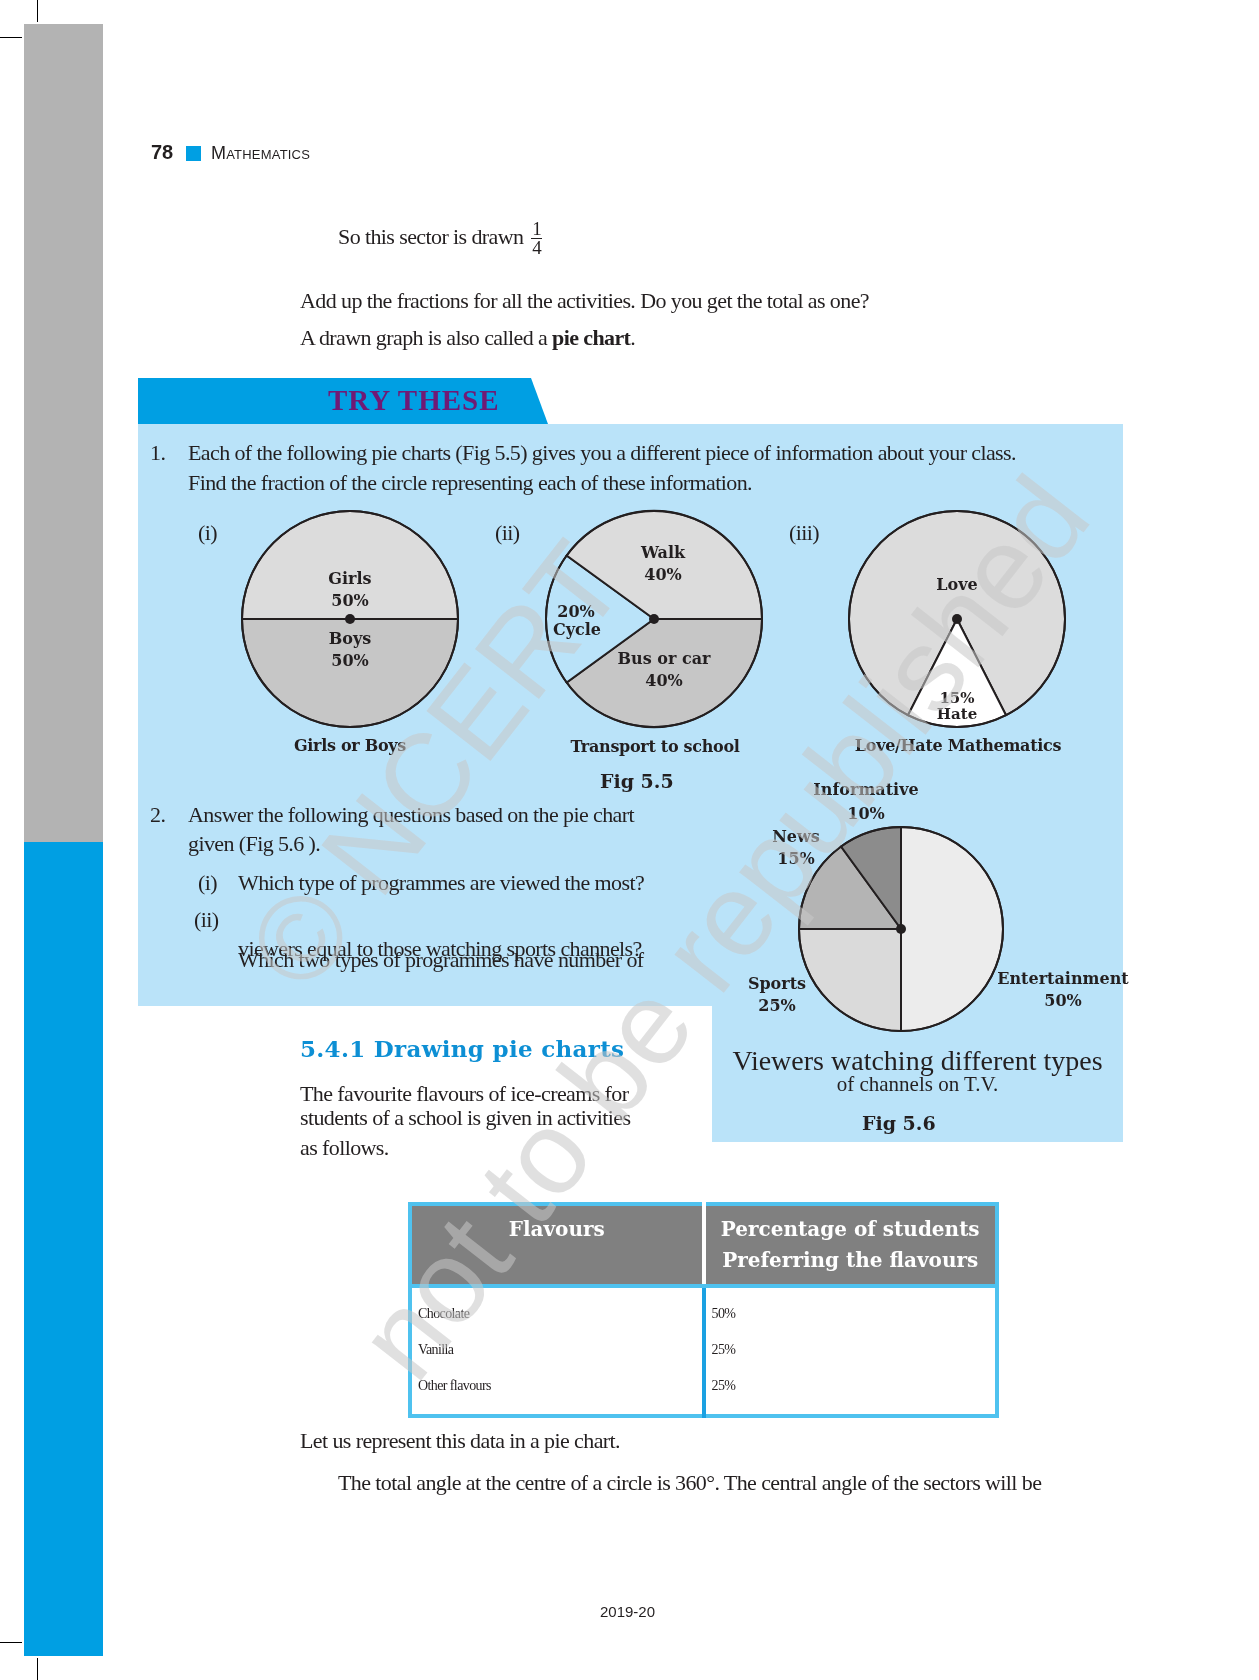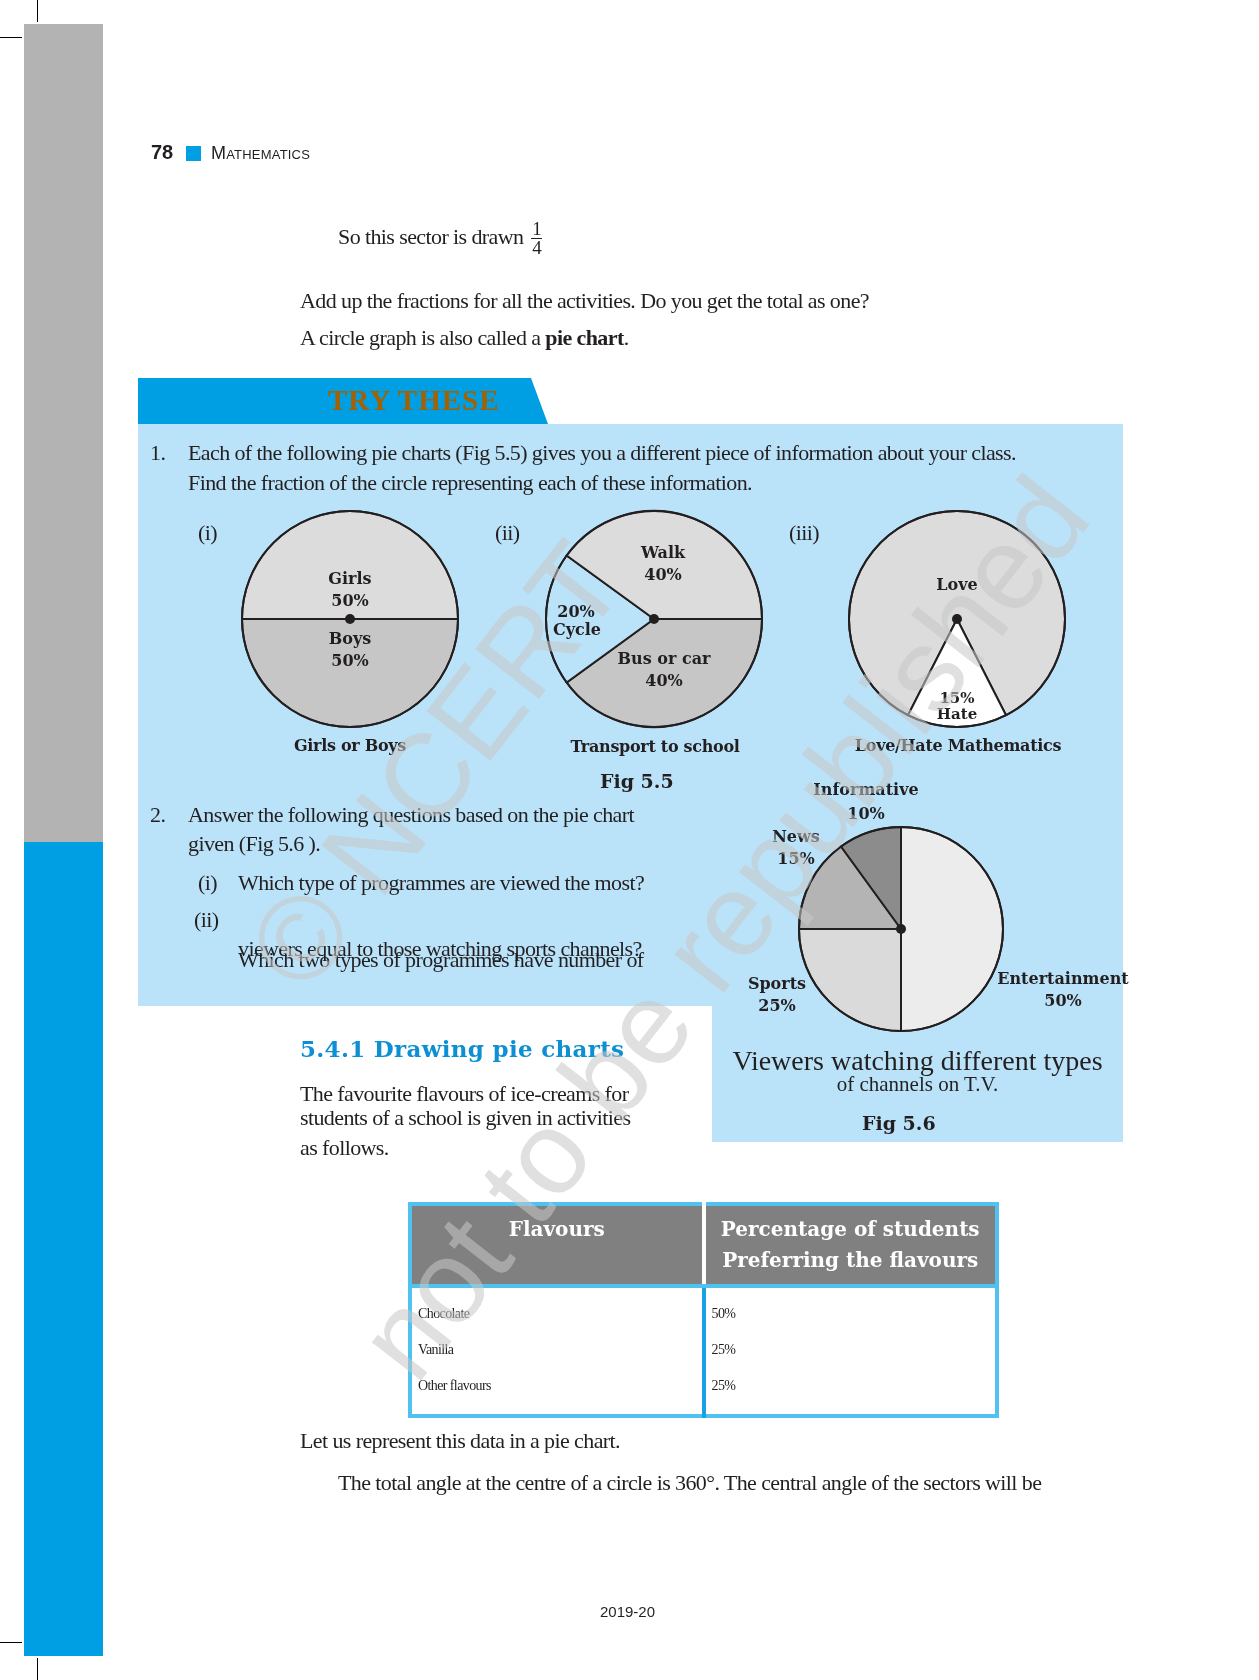--- a/index.html
+++ b/index.html
@@ -12,21 +12,21 @@
   .pnum{position:absolute;left:151px;top:141px;font-family:"Liberation Sans","DejaVu Sans",sans-serif;font-weight:bold;font-size:20px;}
   .psq{position:absolute;left:186px;top:146px;width:15px;height:15px;background:#009fe3;}
   .ptitle{position:absolute;left:211px;top:143px;font-family:"Liberation Sans","DejaVu Sans",sans-serif;font-size:18px;font-variant:small-caps;letter-spacing:0.2px;}
   .body-text{font-size:22px;letter-spacing:-0.6px;white-space:nowrap;}
   .frac{display:inline-block;vertical-align:middle;text-align:center;line-height:18px;margin:0 3px;}
   .frac span{display:block;font-size:19px;}
   .frac .num{border-bottom:1.5px solid #231f20;padding:0 1px;}
   .try-box{position:absolute;left:138px;top:424px;width:985px;height:582px;background:#bae3f9;}
   .try-box-ext{position:absolute;left:712px;top:1006px;width:411px;height:136px;background:#bae3f9;}
   .try-banner{position:absolute;left:138px;top:378px;height:46px;width:410px;}
-  .try-label{position:absolute;left:328px;top:384px;font-family:"Liberation Serif",serif;font-weight:bold;font-size:29px;color:#a16207;letter-spacing:1px;}
+  .try-label{position:absolute;left:328px;top:384px;font-family:"Liberation Serif",serif;font-weight:bold;font-size:29px;color:#701a75;letter-spacing:1px;}
   .q{font-size:22px;letter-spacing:-0.6px;white-space:nowrap;}
   .fig-lbl{font-family:"DejaVu Serif",serif;font-weight:bold;font-size:16px;color:#231f20;text-align:center;white-space:nowrap;letter-spacing:-0.3px;}
   .fig-cap{font-family:"DejaVu Serif",serif;font-weight:bold;font-size:19px;text-align:left;white-space:nowrap;}
   .sub-head{position:absolute;left:300px;top:1035px;font-family:"DejaVu Serif",serif;font-weight:bold;font-size:23px;color:#0d8fd4;letter-spacing:0.3px;white-space:nowrap;}
   svg text{font-family:"DejaVu Serif",serif;font-weight:bold;font-size:16px;fill:#231f20;}
   table.fl{position:absolute;left:408px;top:1202px;width:591px;border-collapse:collapse;border:4px solid #4fc2ef;}
   table.fl th{background:#808080;color:#ffffff;font-family:"DejaVu Serif",serif;font-weight:bold;font-size:20px;padding:8px 6px;height:62px;vertical-align:top;line-height:31px;border-right:4px solid #ffffff;border-bottom:4px solid #4fc2ef;}
   table.fl th:last-child{border-right:none;}
   table.fl td{font-size:14px;letter-spacing:-0.6px;text-align:left;vertical-align:top;padding:8px 6px 10px;line-height:36px;border-right:4px solid #1ba1e2;}
   table.fl td:last-child{border-right:none;}
@@ -51,21 +51,21 @@
 
 <div class="abs body-text" style="left:338px;top:220px;">
   <span>So this sector is drawn</span>
   <span class="frac">
     <span class="num">1</span>
     <span>4</span>
   </span>
 </div>
 <div class="abs body-text" style="left:300px;top:288px;">Add up the fractions for all the activities. Do you get the total as one?</div>
 <div class="abs body-text" style="left:300px;top:325px;">
-  <span>A circle graph is also called a </span><b>pie chart</b><span>.</span>
+  <span>A drawn graph is also called a </span><b>pie chart</b><span>.</span>
 </div>
 
 <div class="try-box"></div>
 <div class="try-box-ext"></div>
 <svg class="try-banner" viewBox="0 0 410 46" style="top:378px;">
   <polygon points="0,0 393,0 410,46 0,46" fill="#009fe3"></polygon>
 </svg>
 <div class="try-label">TRY  THESE</div>
 
 <div class="abs q" style="left:150px;top:440px;">1.</div>

